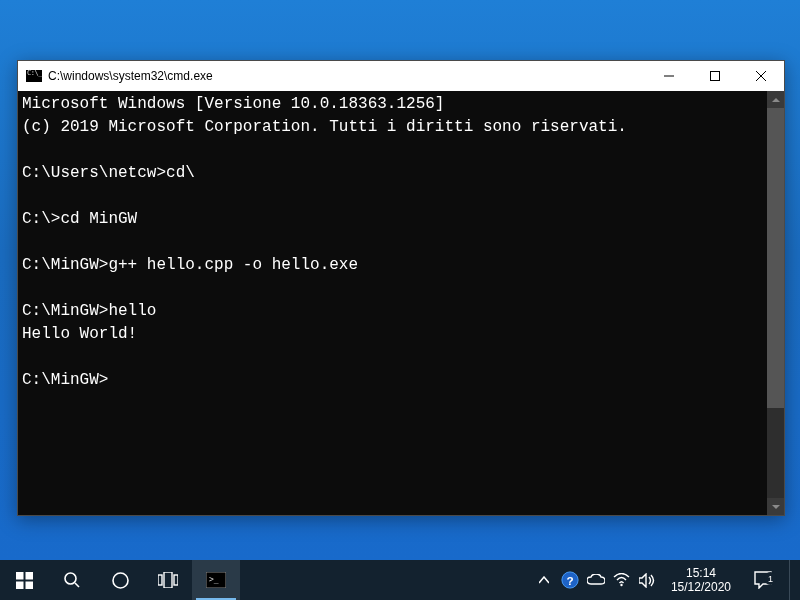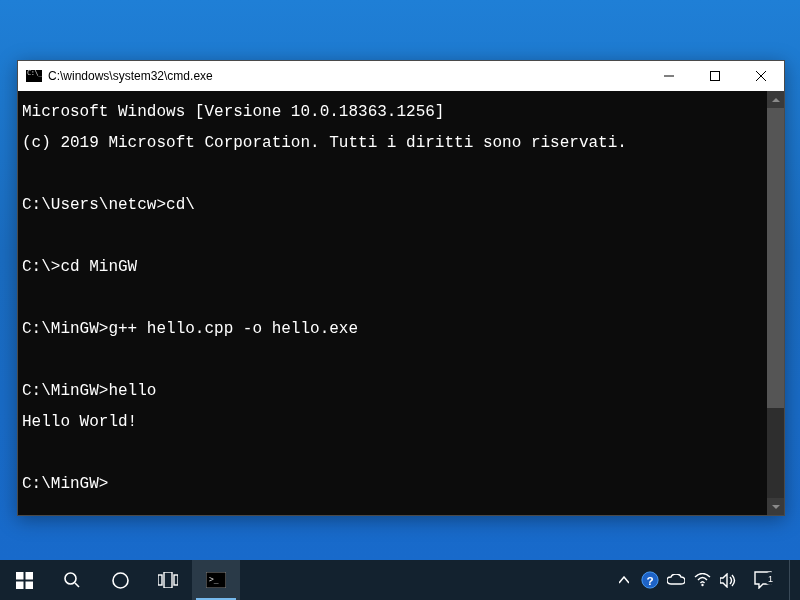--- a/index.html
+++ b/index.html
@@ -86,21 +86,21 @@
   }
   .terminal {
     flex: 1;
     padding: 2px 4px;
     font-family: "Consolas", "Courier New", monospace;
     font-size: 16px;
     line-height: 23px;
     white-space: pre;
     overflow: hidden;
   }
-  .terminal .line { white-space: pre; margin-top: 8px; }
+  .terminal .line { white-space: pre; }
   .scrollbar {
     width: 17px;
     background: #2e2e2e;
     position: relative;
     flex-shrink: 0;
   }
   .scrollbar .sb-btn {
     position: absolute;
     left: 0;
     width: 17px;
@@ -317,20 +317,24 @@
         <circle cx="8.5" cy="12" r="1.2" fill="#fff"></circle>
       </svg>
     </div>
     <div class="tray-icon">
       <svg width="17" height="15" viewBox="0 0 17 15">
         <polygon points="0,5 3,5 7,1 7,14 3,10 0,10" fill="none" stroke="#fff" stroke-width="1.4"></polygon>
         <path d="M10 4 Q13 7.5 10 11" fill="none" stroke="#fff" stroke-width="1.4"></path>
         <path d="M12 2 Q17 7.5 12 13" fill="none" stroke="#fff" stroke-width="1.4"></path>
       </svg>
     </div>
+    <div class="clock">
+      <div>15:14</div>
+      <div>15/12/2020</div>
+    </div>
     <div class="notif">
       <svg width="18" height="18" viewBox="0 0 18 18">
         <path d="M1 1 H17 V13 H9 L5 17 V13 H1 Z" fill="none" stroke="#fff" stroke-width="1.4"></path>
       </svg>
       <span class="badge">1</span>
     </div>
     <div class="show-desktop"></div>
   </div>
 </div>
 

